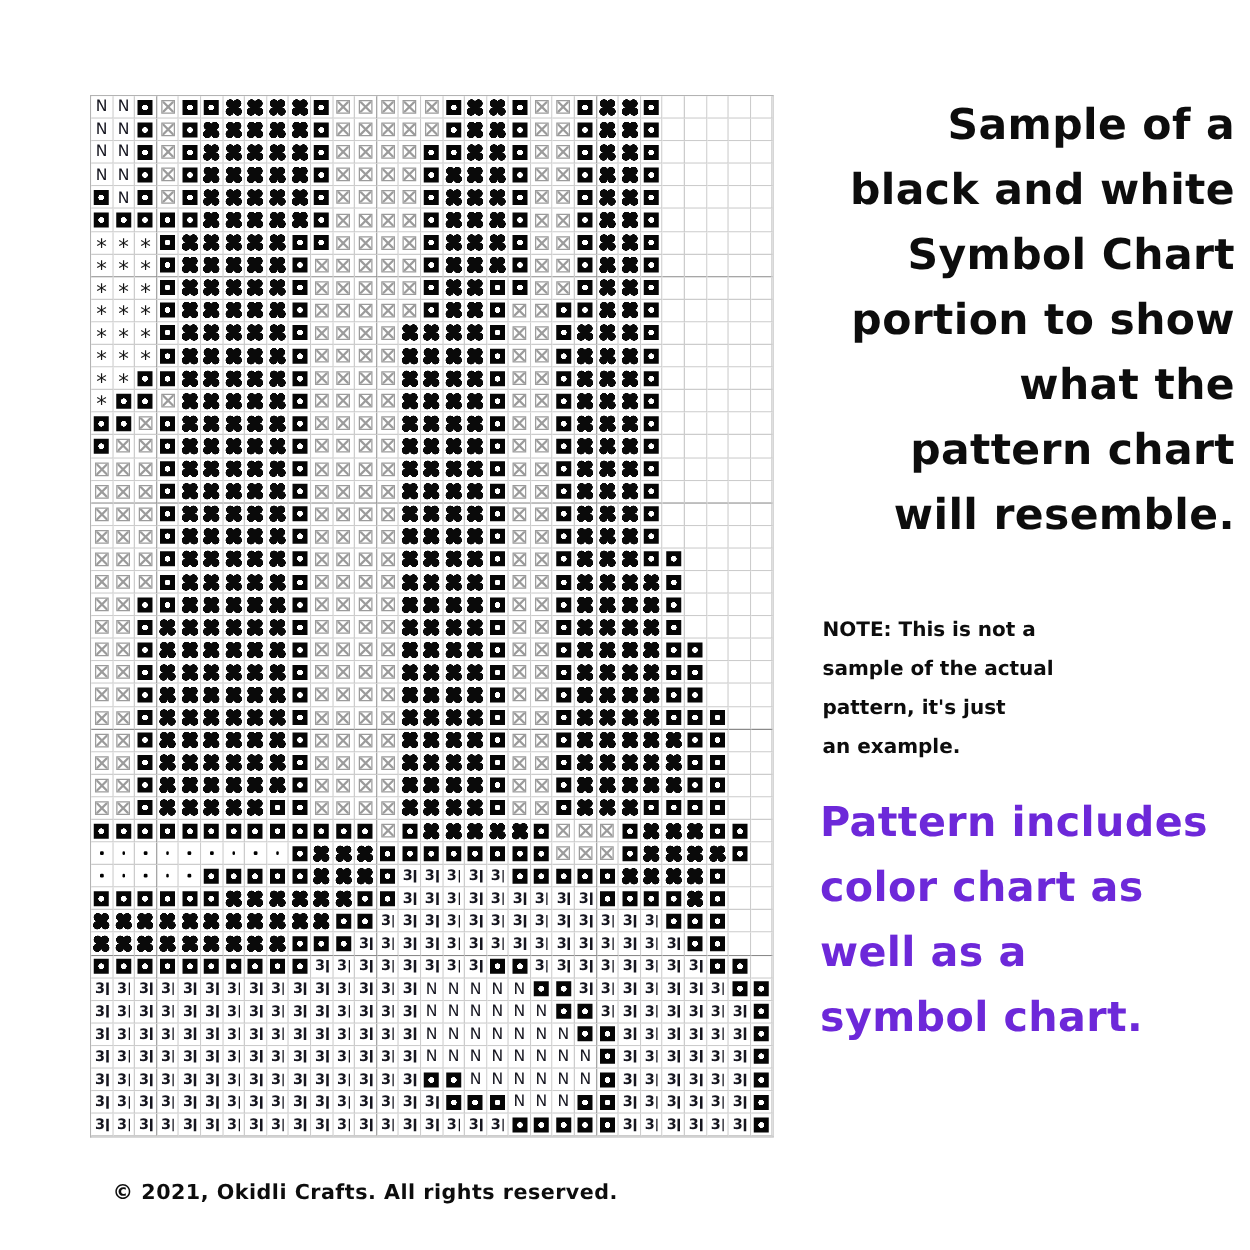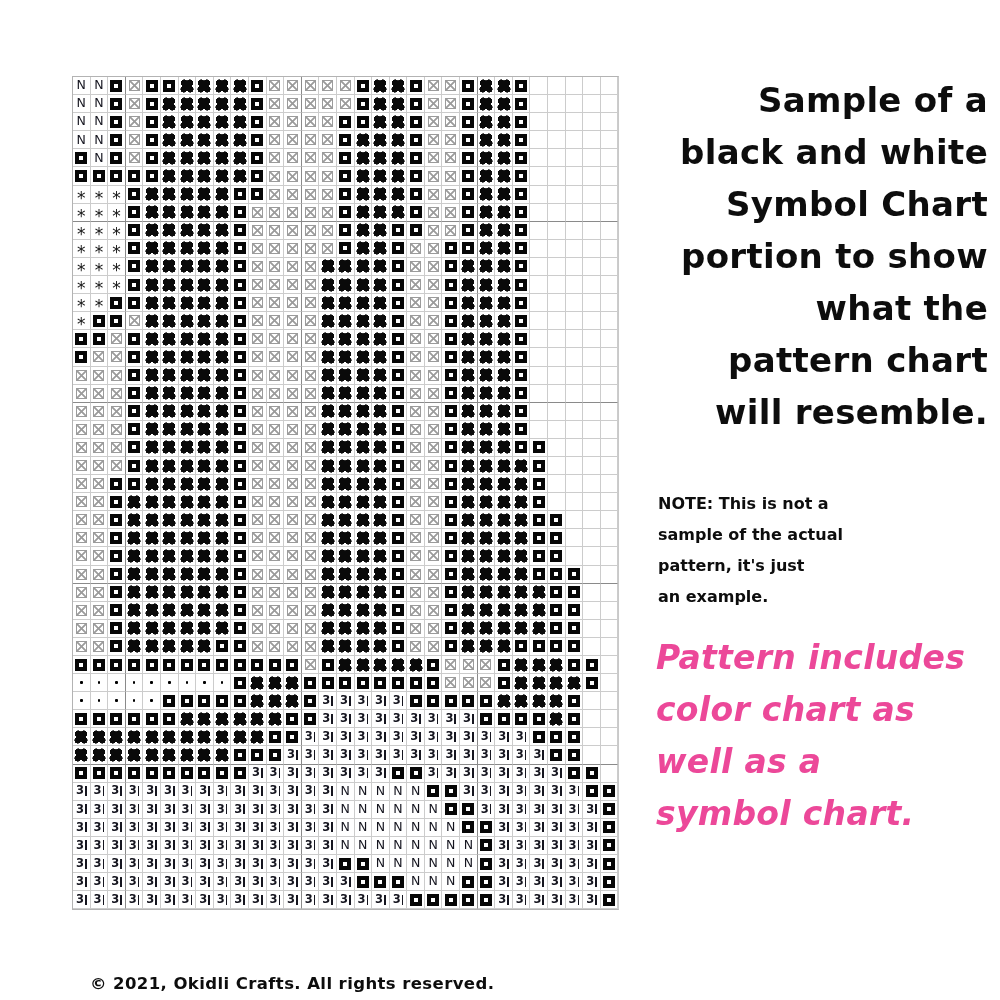--- a/index.html
+++ b/index.html
@@ -37,23 +37,23 @@
              background:#15151f;margin-left:1px;}
 
   
   .heading{position:absolute;left:658px;top:74px;width:330px;
            font-size:34px;font-weight:bold;line-height:52px;color:#0d0d0d;
            white-space:pre-line;letter-spacing:0.3px;text-align:right;}
   .note{position:absolute;left:658px;top:456px;width:320px;
         font-size:16px;font-weight:bold;line-height:31px;color:#0d0d0d;
         white-space:pre-line;margin-top:32px;}
   .secondary{position:absolute;left:656px;top:632px;width:344px;
-        font-size:33px;font-weight:bold;line-height:52px;color:#ec4899;
-        white-space:pre-line;letter-spacing:0.3px;font-style:italic;}
-  .copyright{position:absolute;left:90px;top:974px;
+        font-size:33px;font-weight:bold;line-height:52px;color:#6d28d9;
+        white-space:pre-line;letter-spacing:0.3px;}
+  .copyright{position:absolute;left:90px;top:944px;
         font-size:16.5px;font-weight:bold;color:#0d0d0d;letter-spacing:0.4px;}
 </style>
 </head>
 <body>
 
 <div id="page">
 
   <div id="grid">
       <div class="cell">
         <span class="sym sym-N">N</span>

